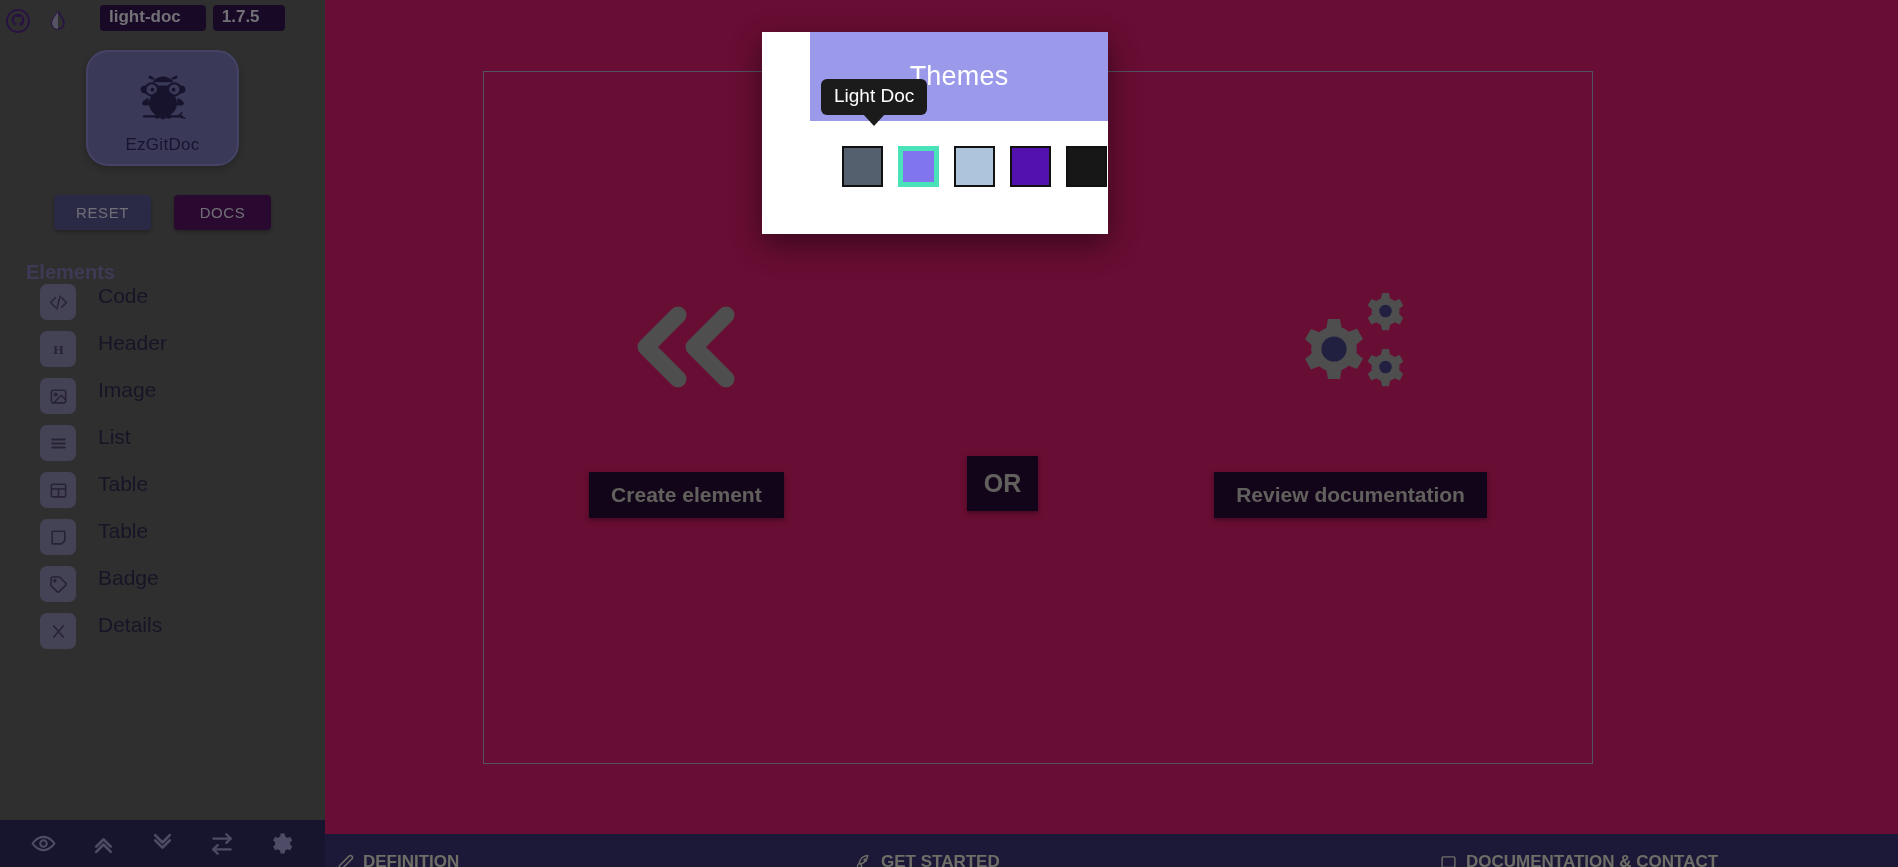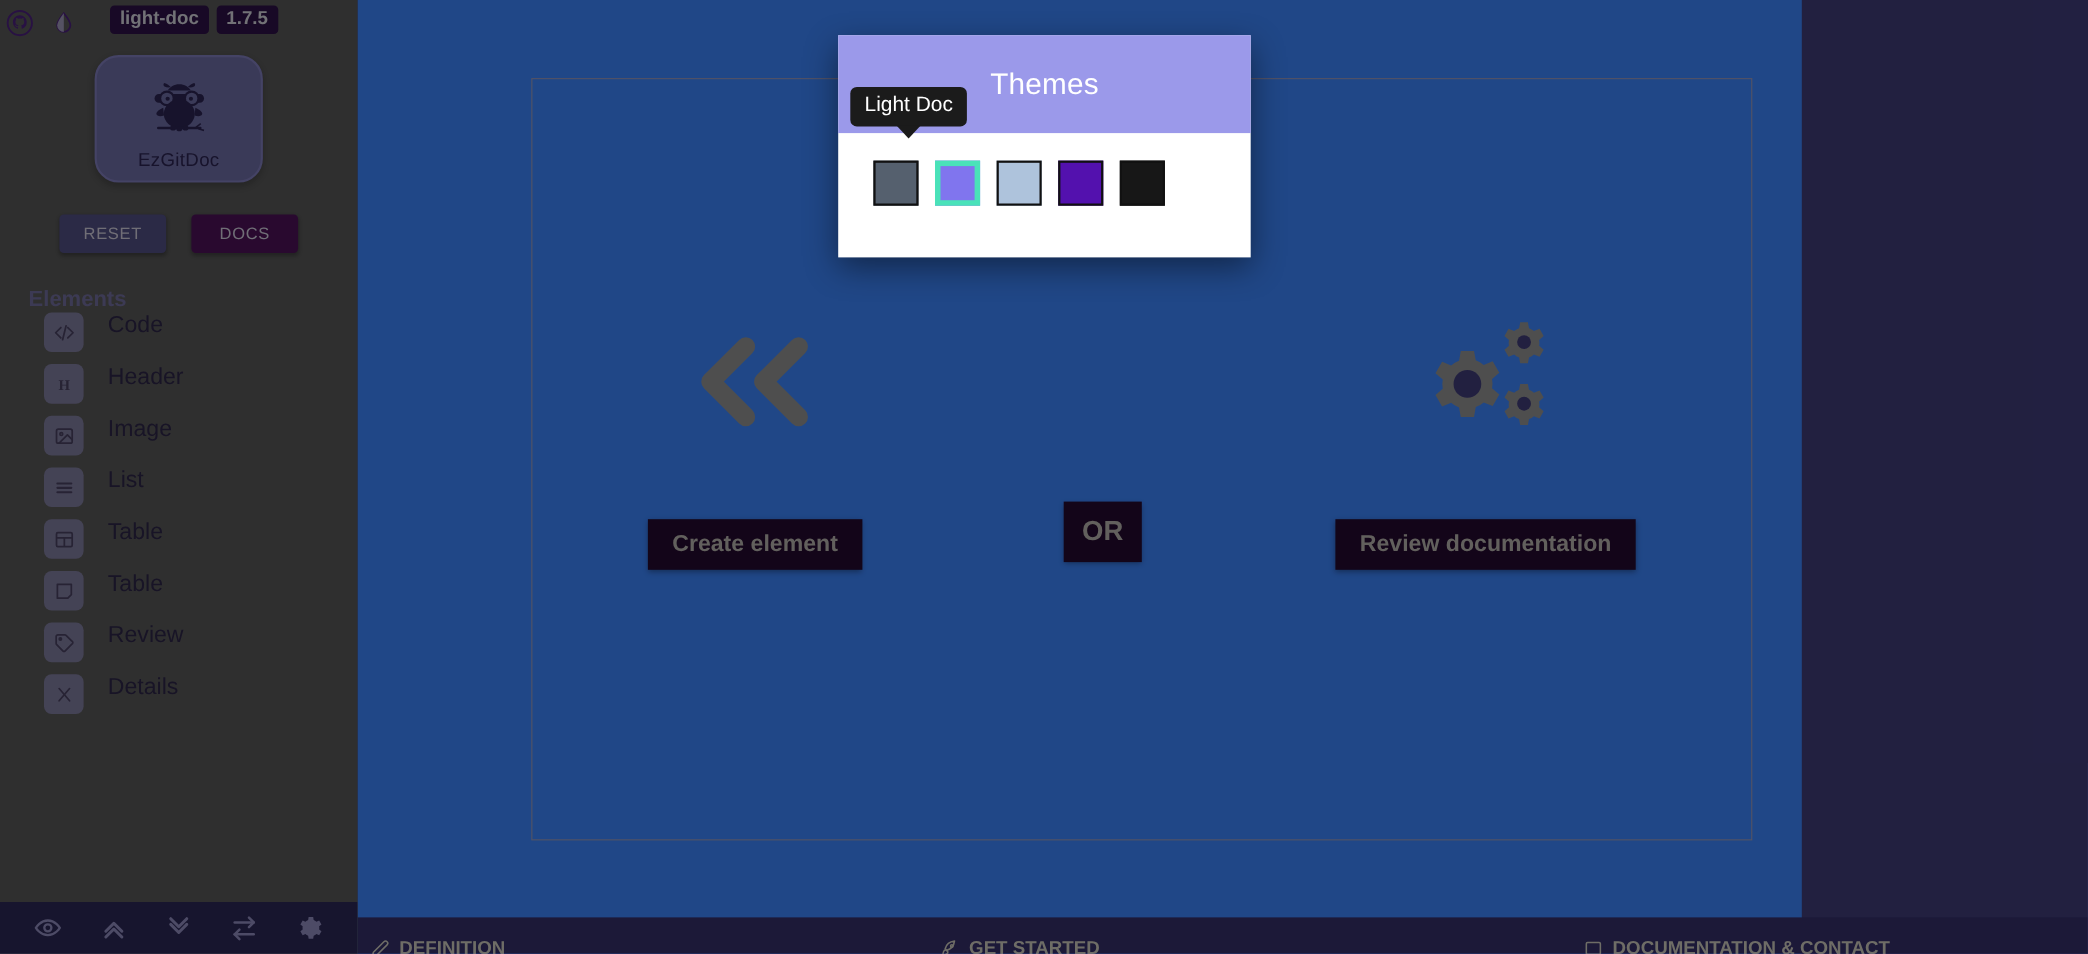--- a/index.html
+++ b/index.html
@@ -40,21 +40,21 @@
   }
   .badge-row {
     position: absolute; left: 100px; top: 5px;
     display: flex; gap: 7px;
   }
   .pill {
     background: #2d1245;
     color: #cfcfd8;
     font-size: 17px;
     font-weight: bold;
-    padding: 2px 9px 4px 9px;
+    padding: 2px 25px 4px 9px;
     border-radius: 4px;
     line-height: 1.2;
   }
 
   #logo-card {
     width: 153px; height: 116px;
     margin: 8px auto 0 auto;
     background: #6b6aa0;
     border-radius: 22px;
     border: 2px solid #7d7ab8;
@@ -130,22 +130,22 @@
     color: #8d89bb;
     display: flex; align-items: center; justify-content: center;
     cursor: pointer;
     width: 34px; height: 34px;
   }
 
   
   #main {
     position: absolute;
     left: 325px; top: 0;
-    width: 1313px; height: 867px;
-    background: #3b82f6;
+    width: 1573px; height: 867px;
+    background: #be185d;
   }
   #canvas-frame {
     position: absolute;
     left: 158px; top: 71px;
     width: 1110px; height: 693px;
     border: 1px solid #9a97b5;
   }
   #empty-state {
     position: absolute;
     left: 0; top: 200px;
@@ -196,25 +196,26 @@
     font-size: 17px; font-weight: bold;
     position: absolute; bottom: -5px;
     cursor: pointer;
   }
   .pb-item .pbico { color: #c9c6bb; display: flex; }
 
   
   #themes-modal {
     position: absolute;
     left: 762px; top: 32px;
-    width: 375px; height: 202px;
+    width: 346px; height: 202px;
     background: #ffffff;
     z-index: 50;
     box-shadow: 0 10px 28px rgba(0,0,0,0.45);
     overflow: visible;
+    padding-left: 48px;
   }
   #themes-header {
     height: 89px;
     background: #9b99ea;
     display: flex; align-items: center; justify-content: center;
   }
   #themes-title {
     color: #ffffff;
     font-size: 27px;
     letter-spacing: .2px;
@@ -378,21 +379,21 @@
       <span class="el-label">Table</span>
     </div>
 
     <div class="el-item">
       <span class="el-ico">
         <svg width="19" height="19" viewBox="0 0 24 24" fill="none" stroke="currentColor" stroke-width="2" stroke-linejoin="round">
           <path d="M20.6 13.4 13 21a2 2 0 0 1-2.8 0l-7-7A2 2 0 0 1 2.6 12.6V4.6A2 2 0 0 1 4.6 2.6h8a2 2 0 0 1 1.4.6l6.6 6.6a2 2 0 0 1 0 3.6z"></path>
           <circle cx="7.4" cy="7.4" r="1.3" fill="currentColor"></circle>
         </svg>
       </span>
-      <span class="el-label">Review</span>
+      <span class="el-label">Badge</span>
     </div>
 
     <div class="el-item">
       <span class="el-ico">
         <svg width="19" height="19" viewBox="0 0 24 24" fill="none" stroke="currentColor" stroke-width="2" stroke-linecap="round">
           <path d="M6 5 18 19"></path>
             <path d="M18 5 6 19"></path>
         </svg>
       </span>
       <span class="el-label">Details</span>

